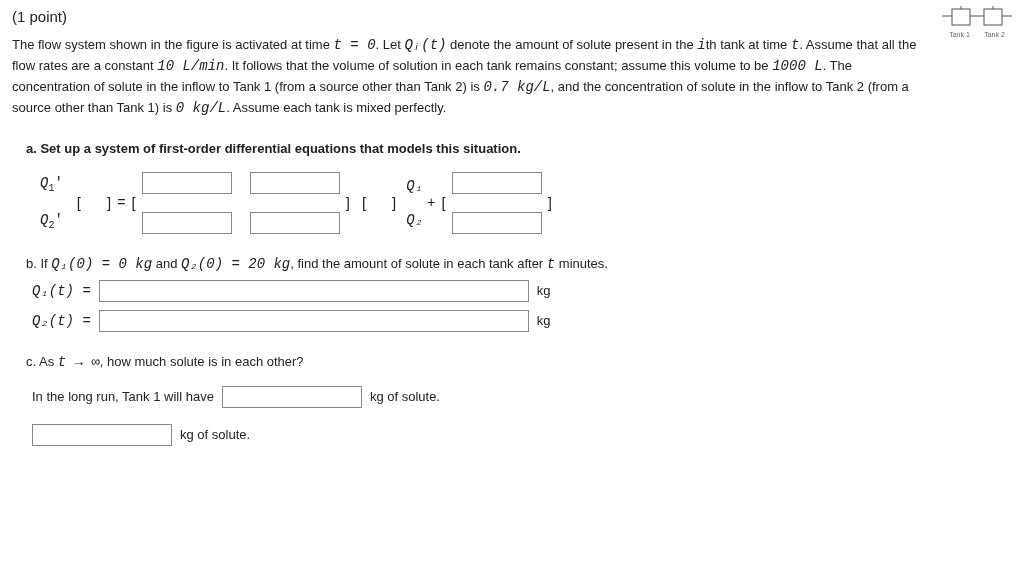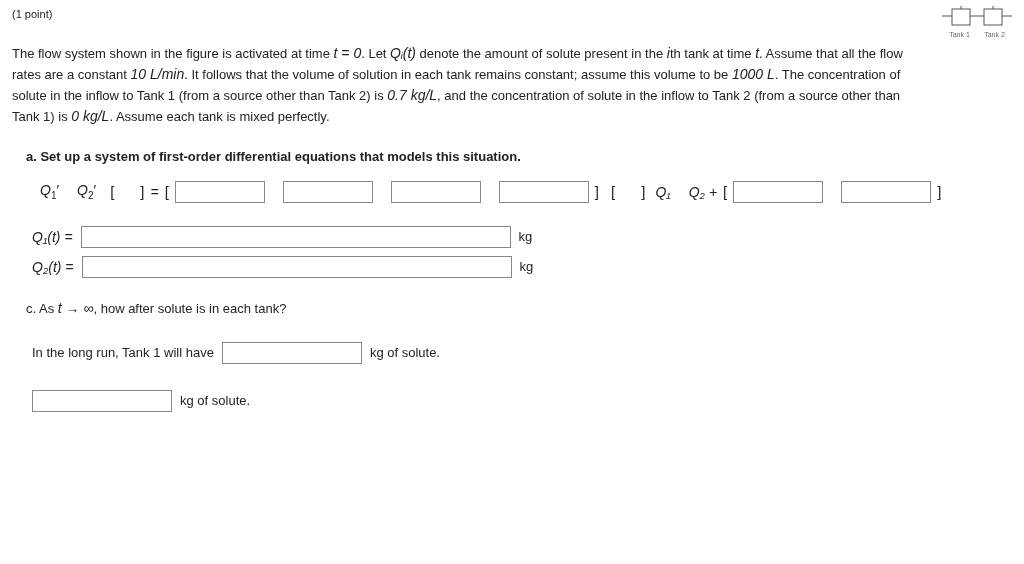--- a/index.html
+++ b/index.html
@@ -1,36 +1,36 @@
 <!DOCTYPE html>
 <html><head>
   <meta charset="utf-8">
   <style>
     * { box-sizing: border-box; margin: 0; padding: 0; }
     body { font-family: Arial, Helvetica, sans-serif; font-size: 13px; color: #222; background: #fff; padding: 6px 12px; }
     .header { display: flex; align-items: flex-start; }
     .problem-text { flex: 1; line-height: 1.5; }
-    .points { font-size: 11px; margin-bottom: 20px; }
+    .points { font-size: 15px; margin-bottom: 6px; }
     .diagram { margin-left: 16px; }
     .diagram svg { display: block; }
     .diagram-labels { display: flex; justify-content: space-around; font-size: 7px; color: #666; margin-top: 1px; }
     .section { margin-top: 22px; padding-left: 14px; }
     .part-label { margin-bottom: 16px; font-weight: bold; }
     .matrix-row { display: flex; align-items: center; margin-left: 14px; }
-    .matrix-col { display: flex; flex-direction: row; gap: 18px; }
+    .matrix-col { display: flex; flex-direction: column; gap: 18px; }
     .bracket { font-size: 15px; padding: 0 6px; white-space: pre; }
-    .sym { font-family: Liberation Sans, sans-serif; font-style: italic; font-size: 14px; text-align: center; }
+    .sym { font-family: Liberation Mono, monospace; font-style: italic; font-size: 14px; text-align: center; }
     .sym sub { font-size: 10px; font-style: normal; }
     .sym .prime { font-style: normal; }
     input.box-s { width: 90px; height: 22px; border: 1px solid #888; padding: 2px 4px; font-size: 12px; }
     input.box-w { width: 90px; height: 22px; border: 1px solid #888; padding: 2px 4px; font-size: 12px; }
     input.box-m { width: 140px; height: 22px; border: 1px solid #888; padding: 2px 4px; font-size: 12px; }
     input.box-lg { width: 430px; height: 22px; border: 1px solid #888; padding: 2px 4px; font-size: 12px; }
     .part-b-row { display: flex; align-items: center; gap: 8px; margin-top: 8px; margin-left: 6px; }
-    .part-c-row { display: flex; align-items: center; gap: 8px; margin-top: 26px; margin-left: 6px; }
+    .part-c-row { display: flex; align-items: center; gap: 8px; margin-top: 16px; margin-left: 6px; }
     .note { margin-top: 8px; margin-left: 6px; }
     .eq-gap { display: inline-block; width: 14px; }
   </style>
 </head>
 <body>
 
 <div class="header">
   <div class="problem-text">
     <div class="points">(1 point)</div>
     <div>
@@ -90,35 +90,38 @@
     <div class="bracket">[</div>
     <div class="matrix-col">
       <input class="box-w" style="">
       <input class="box-w" style="">
     </div>
     <div class="bracket">]</div>
   </div>
 </div>
 
 <div class="section">
+  <div>
+    <span>b. If </span><span class="sym">Q₁(0) = 0 kg</span><span> and </span><span class="sym">Q₂(0) = 20 kg</span><span>, find the amount of solute in each tank after </span><span class="sym">t</span><span> minutes.</span>
+  </div>
   <div class="part-b-row">
     <span class="sym">Q₁(t) =</span>
     <input class="box-lg" style="">
     <span>kg</span>
   </div>
   <div class="part-b-row">
     <span class="sym">Q₂(t) =</span>
     <input class="box-lg" style="">
     <span>kg</span>
   </div>
 </div>
 
 <div class="section">
   <div>
-    <span>c. As </span><span class="sym">t → ∞</span><span>, how after solute is in each tank?</span>
+    <span>c. As </span><span class="sym">t → ∞</span><span>, how much solute is in each other?</span>
   </div>
   <div class="part-c-row">
     <span>In the long run, Tank 1 will have</span>
     <input class="box-m" style="">
     <span>kg of solute.</span>
   </div>
   <div class="part-c-row">
     <input class="box-m" style="">
     <span>kg of solute.</span>
   </div>

